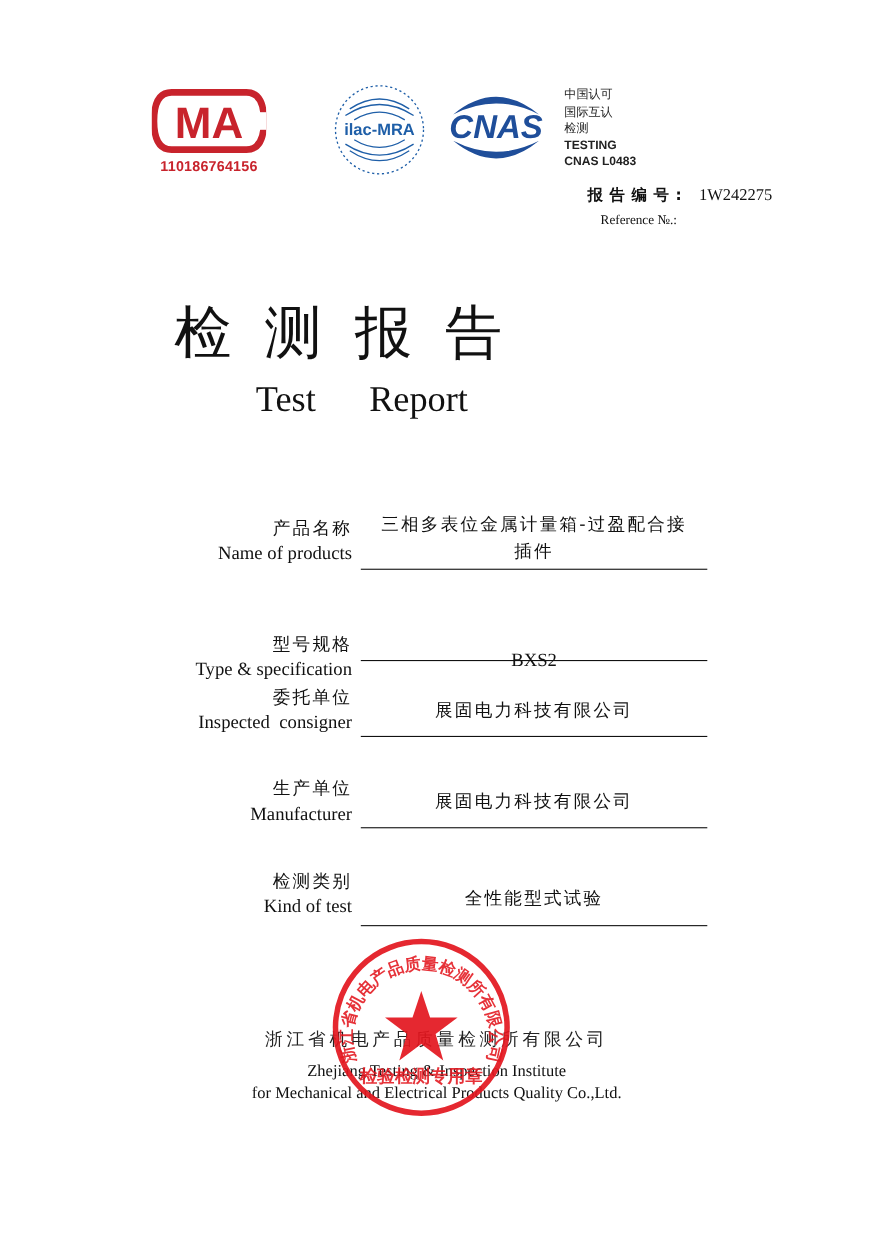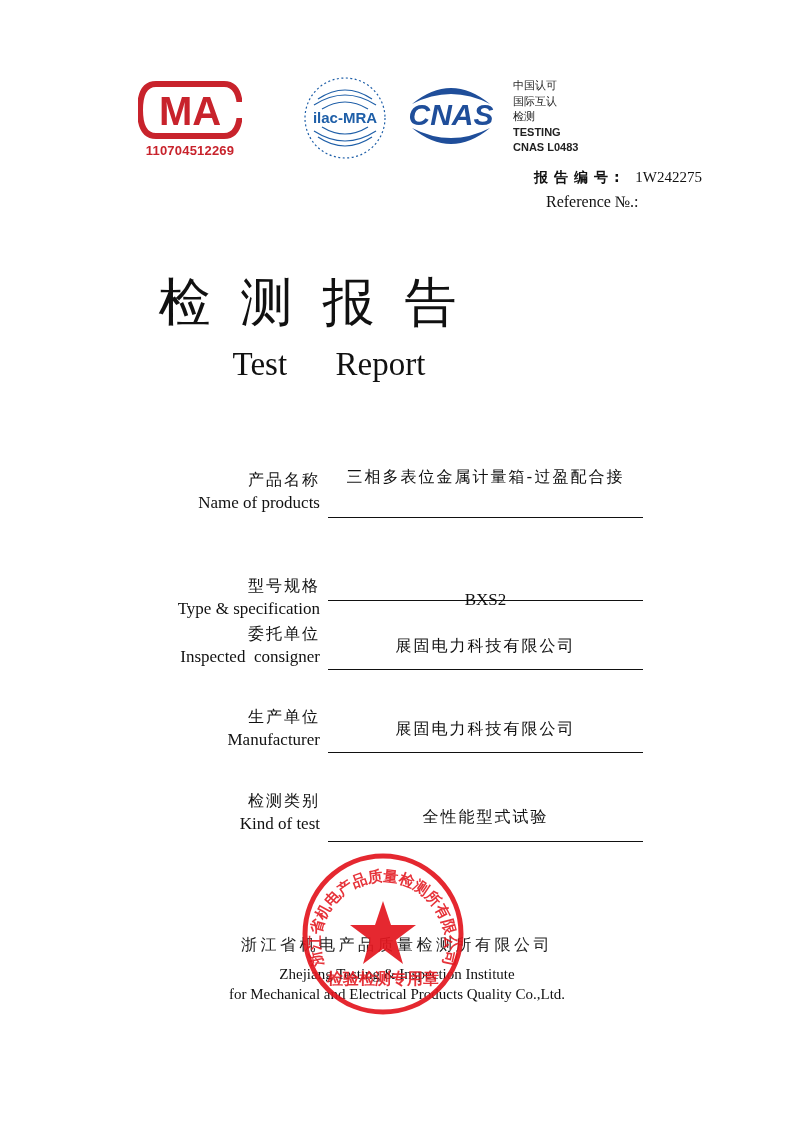--- a/index.html
+++ b/index.html
@@ -15,21 +15,21 @@
 
   .ilac { left: 302px; top: 75px; width: 86px; height: 86px; }
   .cnas { left: 402px; top: 80px; width: 98px; height: 72px; }
   .cnas-text { left: 513px; top: 78px; font-size: 11px; line-height: 15.5px;
                font-family: "DejaVu Sans", sans-serif; color: #222; }
   .cnas-text .b { font-family: "Liberation Sans", sans-serif; font-weight: bold; font-size: 11px; }
 
   .ref-row { left: 534px; top: 169px; font-size: 15px; }
   .ref-label { font-family: "DejaVu Sans", sans-serif; font-weight: bold; letter-spacing: 6px; font-size: 14px; }
   .ref-val { margin-left: 6px; font-size: 15px; }
-  .ref-en { left: 546px; top: 193px; font-size: 16px; }
+  .ref-en { left: 546px; top: 193px; font-size: 12px; }
 
   .title-cn { left: 0; width: 630px; top: 268px; text-align: center;
               font-family: "DejaVu Serif", serif; font-size: 52px; letter-spacing: 30px;
               padding-left: 15px; box-sizing: border-box; font-weight: normal; }
   .title-en { left: 0; width: 658px; top: 346px; text-align: center; font-size: 33px; word-spacing: 16px; }
 
   .field-label { right: 474px; text-align: right; }
   .label-cn { font-family: "DejaVu Sans", sans-serif; font-size: 16px; letter-spacing: 2px; }
   .label-en { font-size: 17px; }
   .field-line { left: 328px; width: 315px; height: 0; border-top: 1.3px solid #111; }
@@ -45,21 +45,21 @@
   .stamp { left: 300px; top: 851px; width: 166px; height: 166px; }
 </style>
 </head>
 <body>
 
 <svg class="abs cma" viewBox="0 0 104 84">
   <path d="M18 8 Q2 8 2 34 Q2 60 18 60 L86 60 Q102 60 102 34 Q102 8 86 8 Z" fill="none" stroke="#c8232c" stroke-width="6"></path>
   <rect x="84" y="26" width="22" height="16" fill="#fff"></rect>
   <text x="52" y="49" text-anchor="middle" font-family="Liberation Sans, sans-serif" font-weight="bold" font-size="40" fill="#c8232c">MA</text>
 </svg>
-<div class="abs cma-num">110704512269</div>
+<div class="abs cma-num">110186764156</div>
 
 <svg class="abs ilac" viewBox="0 0 86 86">
   <g fill="none" stroke="#1f5fa8" stroke-width="1.2">
     <circle cx="43" cy="43" r="40" stroke-dasharray="2 2.5"></circle>
     <path d="M12 30 Q43 10 74 30"></path>
       <path d="M16 24 Q43 6 70 24"></path>
     <path d="M12 56 Q43 76 74 56"></path>
       <path d="M16 62 Q43 80 70 62"></path>
     <path d="M20 34 Q43 20 66 34"></path>
       <path d="M20 52 Q43 66 66 52"></path>
@@ -89,20 +89,21 @@
 
 <div class="abs title-cn">检测报告</div>
 <div class="abs title-en" style="white-space: pre;">Test  Report</div>
 
 <div class="abs field-label" style="top:470px;">
   <div class="label-cn">产品名称</div>
   <div class="label-en" style="margin-top:2px;">Name of products</div>
 </div>
 <div class="abs field-value" style="top:465px;">
   <div>三相多表位金属计量箱-过盈配合接</div>
+  <div>插件</div>
 </div>
 <div class="abs field-line" style="top:517px;"></div>
 
 <div class="abs field-label" style="top:556px;margin-top:20px;">
   <div class="label-cn">型号规格</div>
   <div class="label-en" style="margin-top:2px;">Type &amp; specification</div>
 </div>
 <div class="abs field-value latin" style="top:588px;">BXS2</div>
 <div class="abs field-line" style="top:600px;"></div>
 

